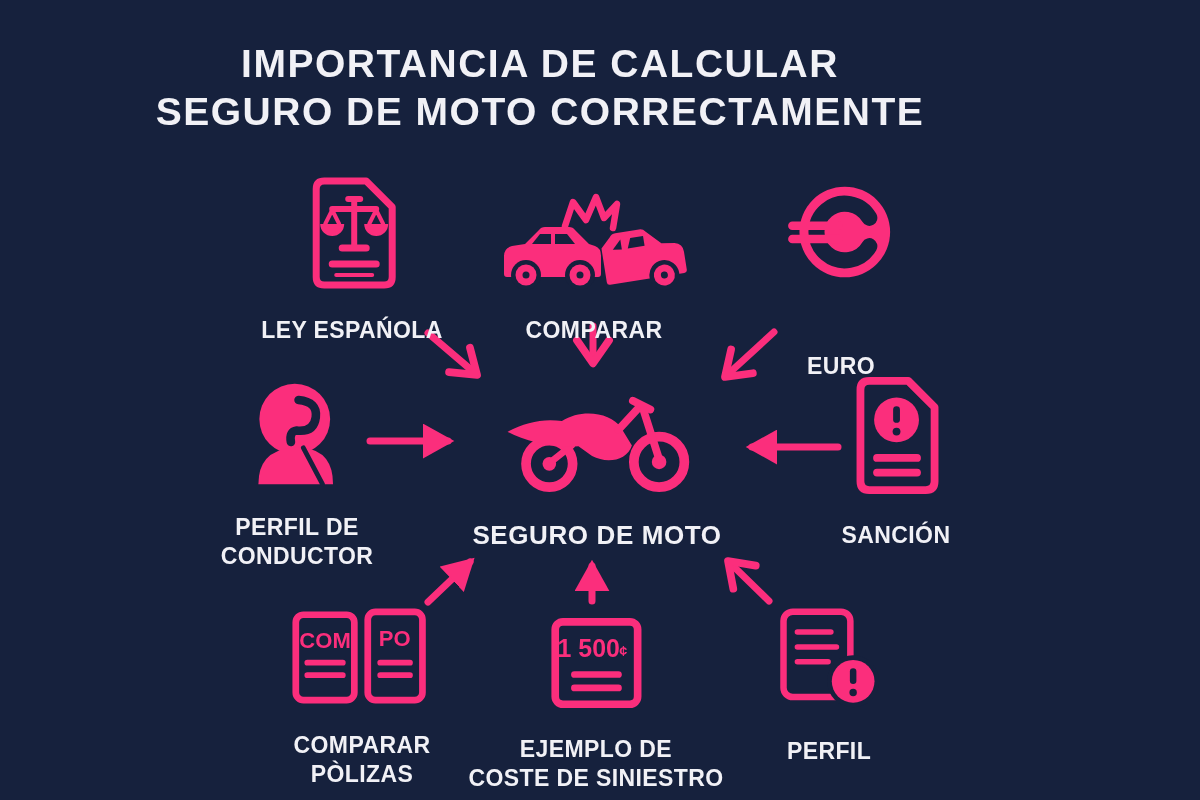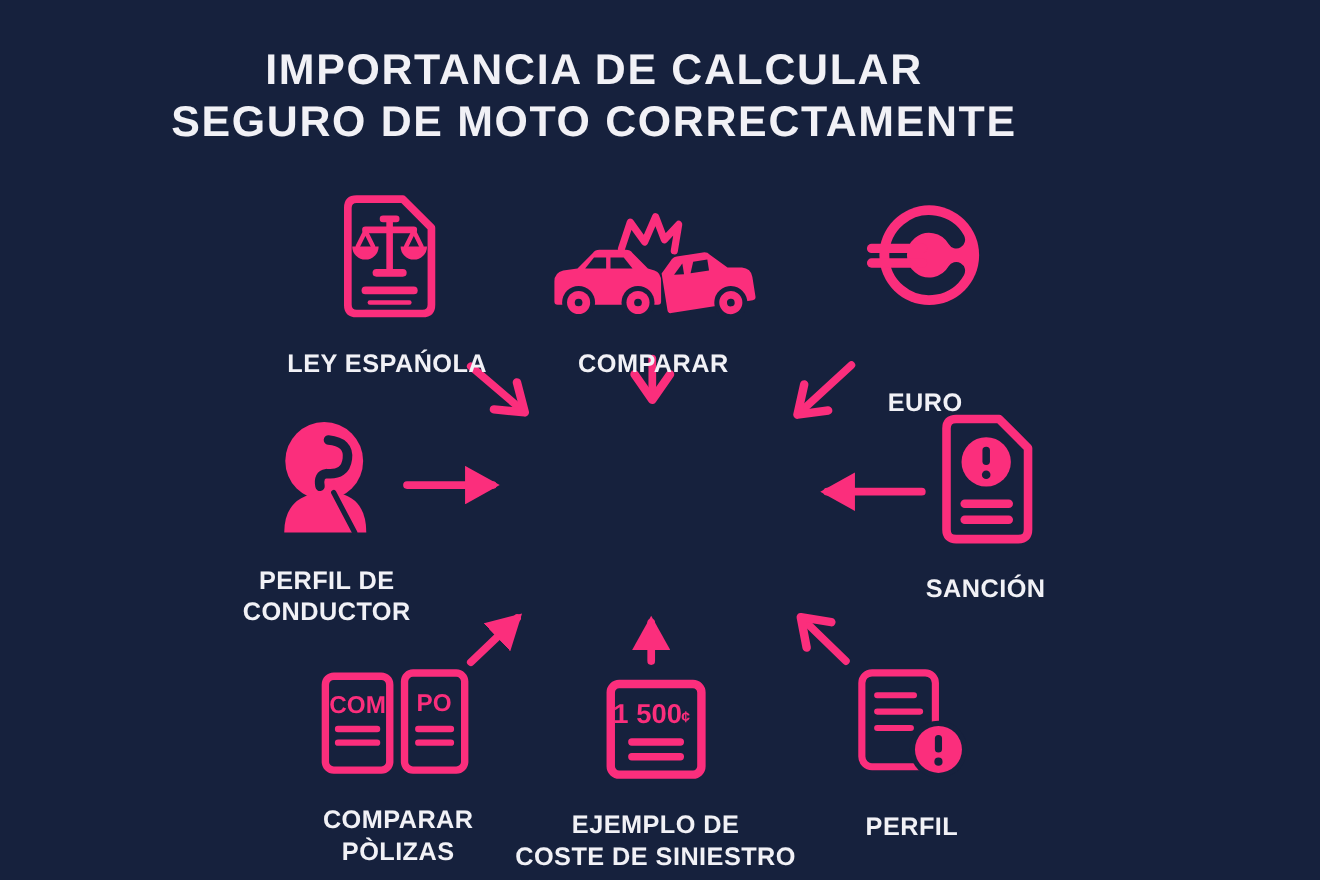--- a/index.html
+++ b/index.html
@@ -104,20 +104,34 @@
     <svg width="96" height="110" viewBox="0 0 100 115">
       <circle class="fl" cx="48" cy="44" r="37"></circle>
       <path class="ns" stroke-width="9" d="M 52,24 Q 72,26 70,42 Q 68,58 50,56 Q 42,57 44,68"></path>
       <path class="fl" d="M 10,112 Q 10,78 44,74 L 58,74 Q 88,78 88,112 Z"></path>
       <path class="ns" stroke-width="5" d="M 57,74 L 77,112"></path>
     </svg>
     <div class="label">PERFIL DE
 CONDUCTOR</div>
   </div>
 
+  <div class="node" style="left:597px; top:391px;">
+    <svg width="200" height="102" viewBox="0 0 205 105">
+      <circle class="st" stroke-width="10" cx="53" cy="75" r="24"></circle>
+      <circle class="fl" cx="53" cy="75" r="7"></circle>
+      <path class="st" stroke-width="7" d="M 56,72 L 76,56"></path>
+      <circle class="st" stroke-width="10" cx="166" cy="73" r="26"></circle>
+      <circle class="fl" cx="166" cy="73" r="7.5"></circle>
+      <path class="fl" d="M 10,42 C 28,32 48,28 66,31 C 86,18 116,22 127,38 L 138,56 C 133,72 112,75 97,67 L 83,57 C 58,59 28,52 10,42 Z"></path>
+      <path class="st" stroke-width="8" d="M 124,40 L 147,15"></path>
+      <path class="st" stroke-width="8" d="M 139,10 L 157,19"></path>
+      <path class="st" stroke-width="8" d="M 150,20 L 166,70"></path>
+    </svg>
+    <div class="label big">SEGURO DE MOTO</div>
+  </div>
 
   <div class="node" style="left:896px; top:376px;">
     <svg width="90" height="119" viewBox="0 0 92 122">
       <path class="st" stroke-width="8" d="M 19,5 H 59 L 86,32 V 108 Q 86,117 77,117 H 19 Q 10,117 10,108 V 14 Q 10,5 19,5 Z"></path>
       <circle class="fl" cx="47" cy="45" r="23"></circle>
       <rect class="nf" x="43.5" y="31" width="7" height="17" rx="3.5"></rect>
       <circle class="nf" cx="47" cy="57" r="4"></circle>
       <path class="st" stroke-width="8" d="M 27,84 H 68"></path>
       <path class="st" stroke-width="8" d="M 27,99 H 68"></path>
     </svg>

